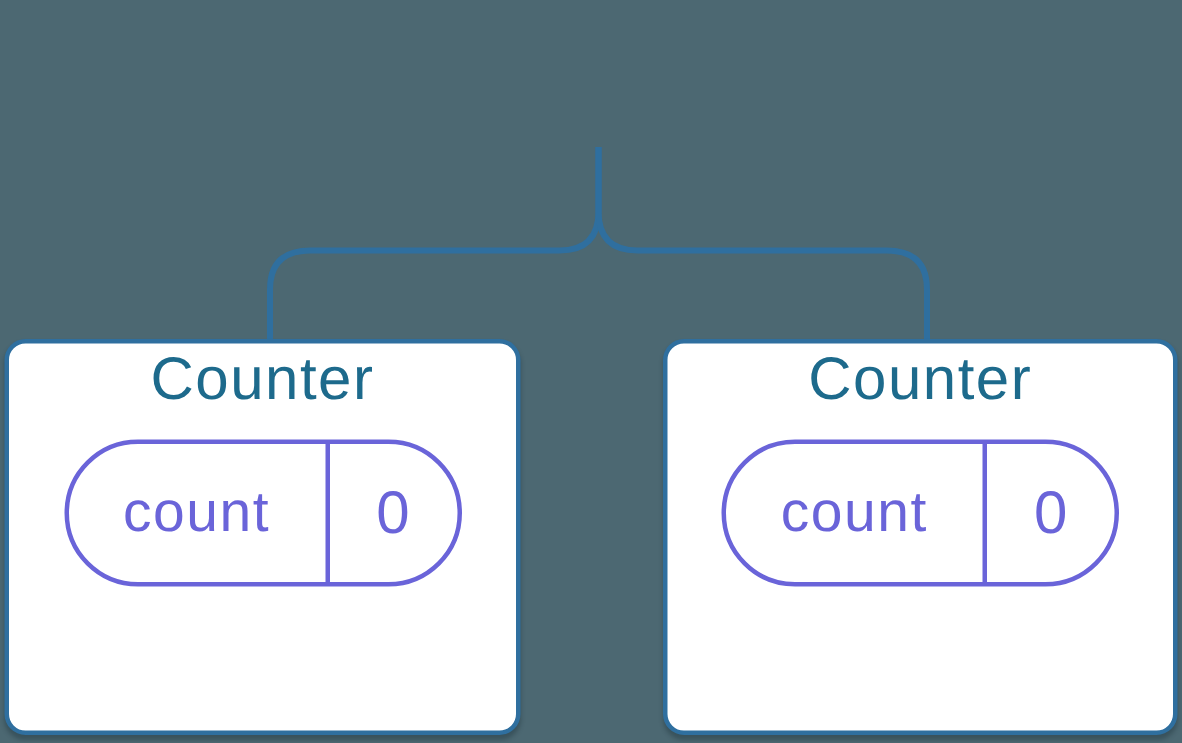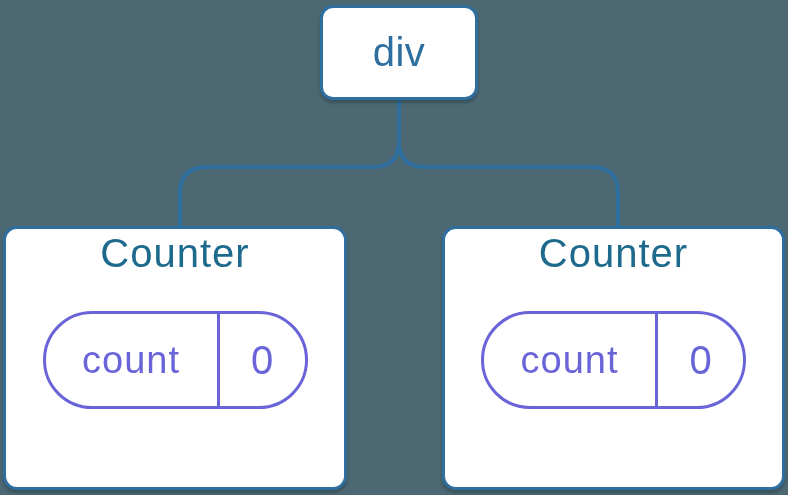--- a/index.html
+++ b/index.html
@@ -58,21 +58,21 @@
   .card-right { left: 442px; width: 343px; }
   .component-title {
     height: 48px;
     line-height: 48px;
     color: #1D6A8C;
     font-size: 40px;
     font-weight: 500;
     letter-spacing: 1px;
   }
   .state-pill {
-    margin-top: 34px;
+    margin-top: 16px;
     width: 265px;
     height: 98px;
     box-sizing: border-box;
     border: 3px solid #6A64D9;
     border-radius: 49px;
     background: #FFFFFF;
     display: flex;
     align-items: stretch;
     overflow: hidden;
   }
@@ -105,23 +105,20 @@
 </head>
 <body>
 
 <div class="stage">
 
   <svg class="connectors" viewBox="0 0 788 495" xmlns="http://www.w3.org/2000/svg">
     <path d="M399 98 L399 141 Q399 167 373 167 L207 167 Q180 167 180 193 L180 228" fill="none" stroke-width="4" stroke="#2F6F9F"></path>
     <path d="M399 98 L399 141 Q399 167 425 167 L591 167 Q618 167 618 193 L618 228" fill="none" stroke-width="4" stroke="#2F6F9F"></path>
   </svg>
 
-  <div class="node root-node">
-    <span class="root-label">div</span>
-  </div>
 
   <div class="node component-card card-left">
     <div class="component-title">Counter</div>
     <div class="state-pill">
       <div class="state-key-cell">
         <span class="state-key">count</span>
       </div>
       <div class="state-value-cell">
         <span class="state-value">0</span>
       </div>

